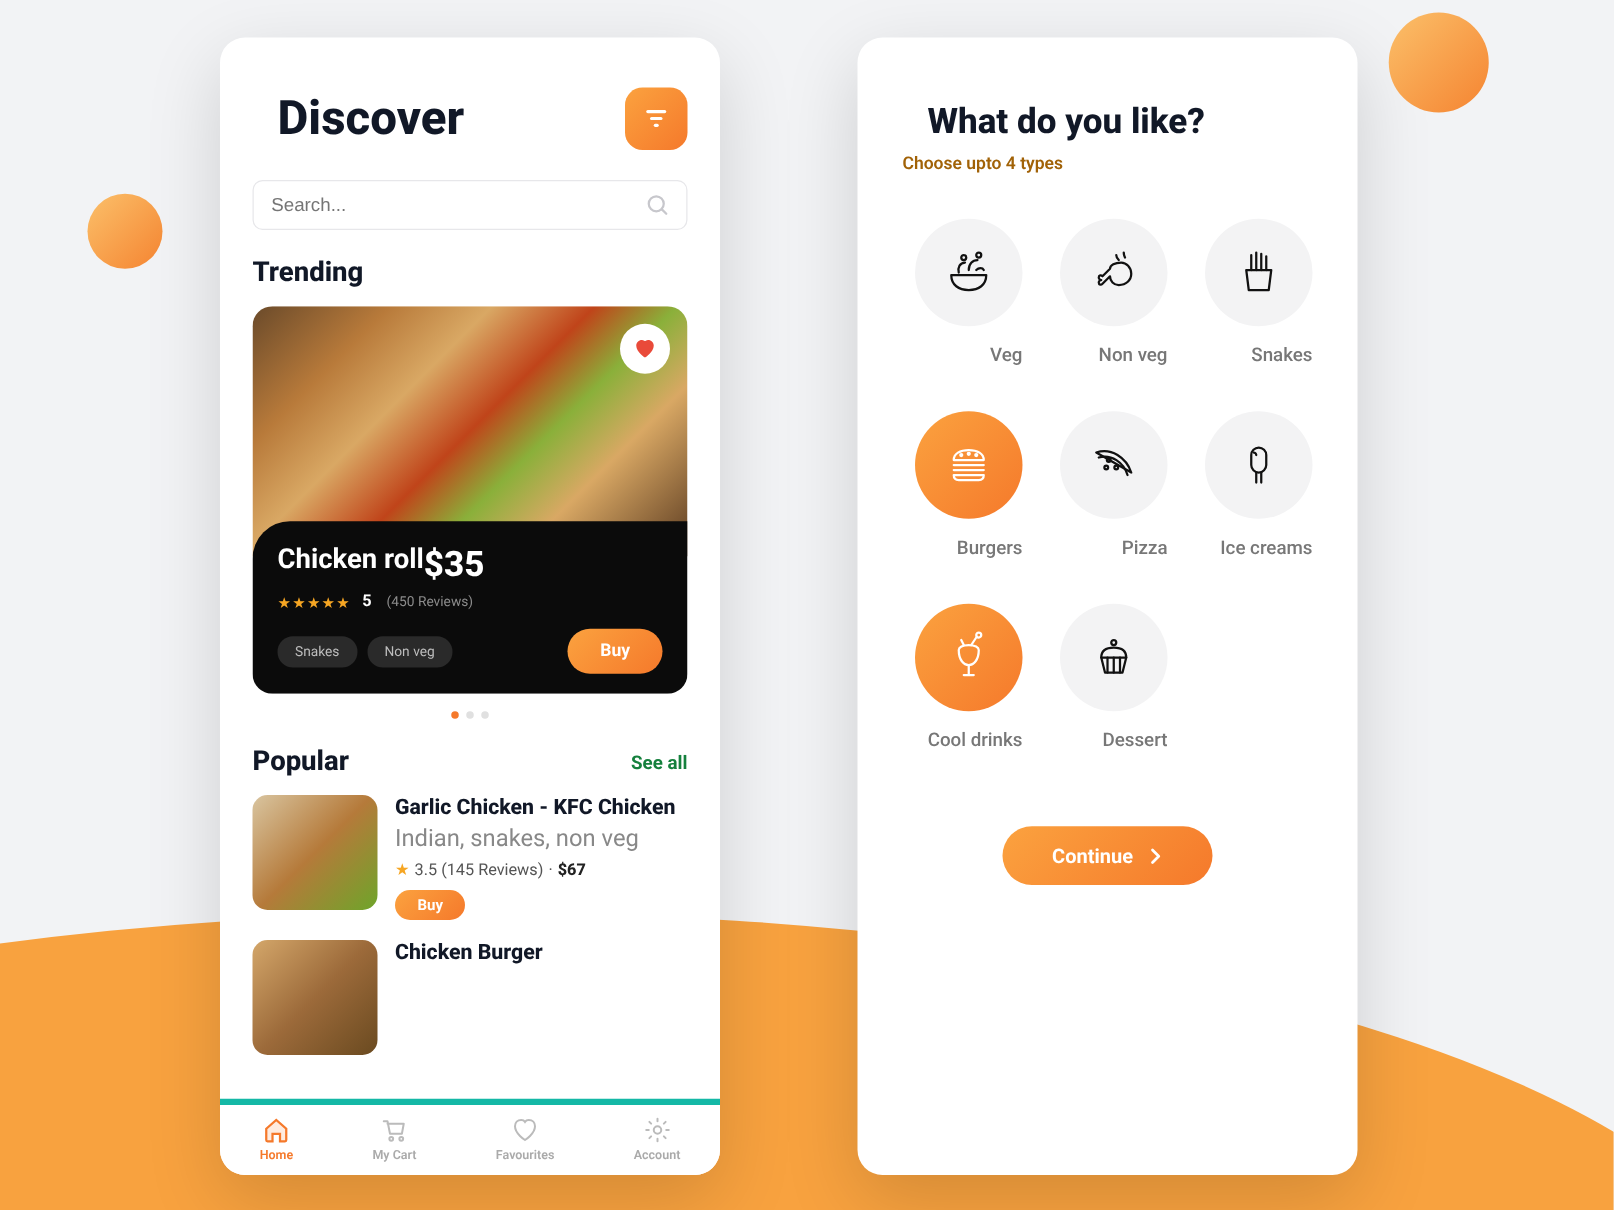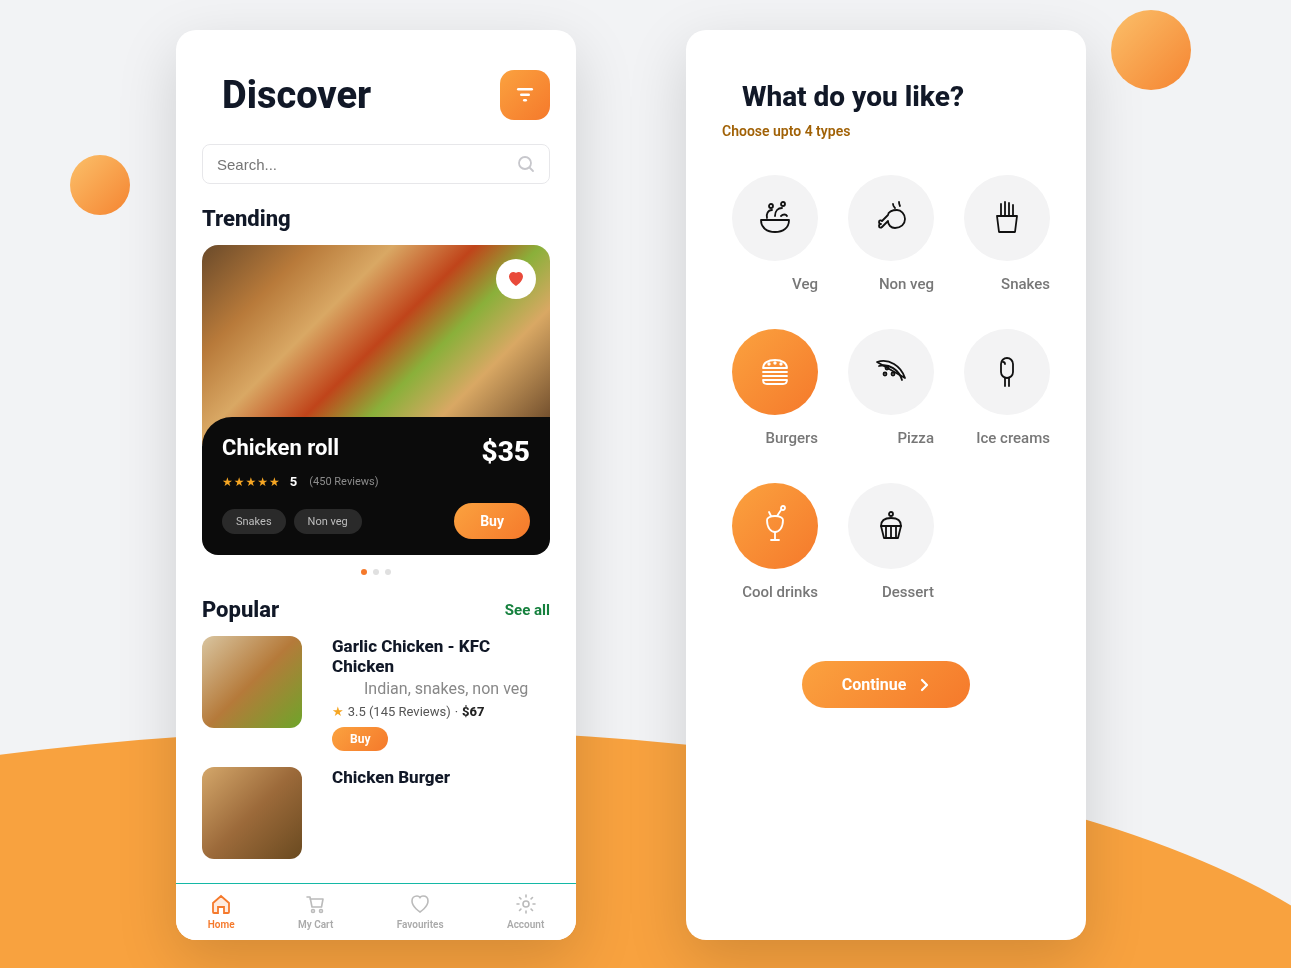--- a/index.html
+++ b/index.html
@@ -76,21 +76,21 @@
 .heart-btn {
   position: absolute; top: 14px; right: 14px;
   width: 40px; height: 40px; border-radius: 50%;
   background: #fff; display: flex; align-items: center; justify-content: center;
   cursor: pointer;
 }
 .card-body {
   background: #0b0b0b; padding: 18px 20px 16px 20px;
   border-radius: 30px 0 0 0; margin-top: -28px; position: relative;
 }
-.card-row1 { display: flex; justify-content: space-between; align-items: flex-start; }
+.card-row1 { display: flex; justify-content: flex-start; align-items: flex-start; }
 .card-name { color: #fff; font-size: 22px; font-weight: 700; }
 .card-price { color: #fff; font-size: 28px; font-weight: 800; }
 .card-row2 { display: flex; align-items: center; gap: 6px; margin-top: 6px; }
 .stars { display: flex; gap: 1px; }
 .star { color: #f6a623; font-size: 12px; }
 .rating-num { color: #fff; font-size: 13px; font-weight: 700; margin-left: 4px; }
 .reviews { color: #8b8b8b; font-size: 11px; margin-left: 6px; }
 .card-row3 { display: flex; justify-content: space-between; align-items: center; margin-top: 14px; }
 .tags { display: flex; gap: 8px; }
 .tag {
@@ -100,42 +100,42 @@
 .buy-btn {
   background: linear-gradient(135deg, #fba23f, #f5792b);
   color: #fff; font-weight: 700; font-size: 14px;
   padding: 10px 26px; border-radius: 20px; cursor: pointer;
 }
 .dots { display: flex; gap: 6px; justify-content: center; margin-bottom: 22px; }
 .dot { width: 6px; height: 6px; border-radius: 50%; background: #e0e0e0; }
 .dot.active { background: #f5792b; }
 .popular-head { display: flex; justify-content: space-between; align-items: center; margin-bottom: 14px; }
 .see-all { color: #15803d; font-weight: 700; font-size: 15px; cursor: pointer; }
-.list-item { display: flex; gap: 30px; margin-bottom: 16px; }
+.list-item { display: flex; gap: 14px; margin-bottom: 16px; }
 .li-img {
   width: 100px; height: 92px; border-radius: 12px;
   flex-shrink: 0;
 }
 .li-img-1 { background: linear-gradient(135deg, #d9c5a0, #b57a3a, #6ea52a); }
 .li-img-2 { background: linear-gradient(135deg, #d4a76a, #9c6a3a, #6a4a20); }
 .li-body { flex: 1; }
 .li-title { font-size: 17px; font-weight: 800; color: #111827; margin-bottom: 3px; }
-.li-sub { font-size: 16px; color: #888; margin-bottom: 6px; margin-left: 32px; }
+.li-sub { font-size: 19px; color: #888; margin-bottom: 6px; }
 .li-meta { font-size: 13px; color: #555; display: flex; align-items: center; gap: 4px; margin-bottom: 8px; }
 .li-meta .star { font-size: 13px; }
 .li-price { font-weight: 800; color: #222; }
 .buy-sm {
   background: linear-gradient(135deg, #fba23f, #f5792b);
   color: #fff; font-weight: 700; font-size: 12px;
   padding: 5px 18px; border-radius: 14px; display: inline-block;
   cursor: pointer;
 }
 .bottom-nav {
   position: absolute; bottom: 0; left: 0; right: 0;
-  background: #fff; border-top: 1px solid #14b8a6;
+  background: #fff; border-top: 5px solid #14b8a6;
   display: flex; justify-content: space-around; padding: 8px 0 10px 0;
 }
 .nav-item { display: flex; flex-direction: column; align-items: center; gap: 3px; cursor: pointer; }
 .nav-icon { width: 24px; height: 24px; display: flex; align-items: center; justify-content: center; }
 .nav-label { font-size: 10px; color: #aaa; font-weight: 600; }
 .nav-item.active .nav-label { color: #f5792b; }
 
 .s2 { padding: 50px 36px 0 36px; }
 .s2-title { font-size: 28px; font-weight: 800; color: #111827; margin-bottom: 10px; margin-left: 20px; }
 .s2-sub { font-size: 14px; color: #a16207; font-weight: 600; margin-bottom: 36px; }

